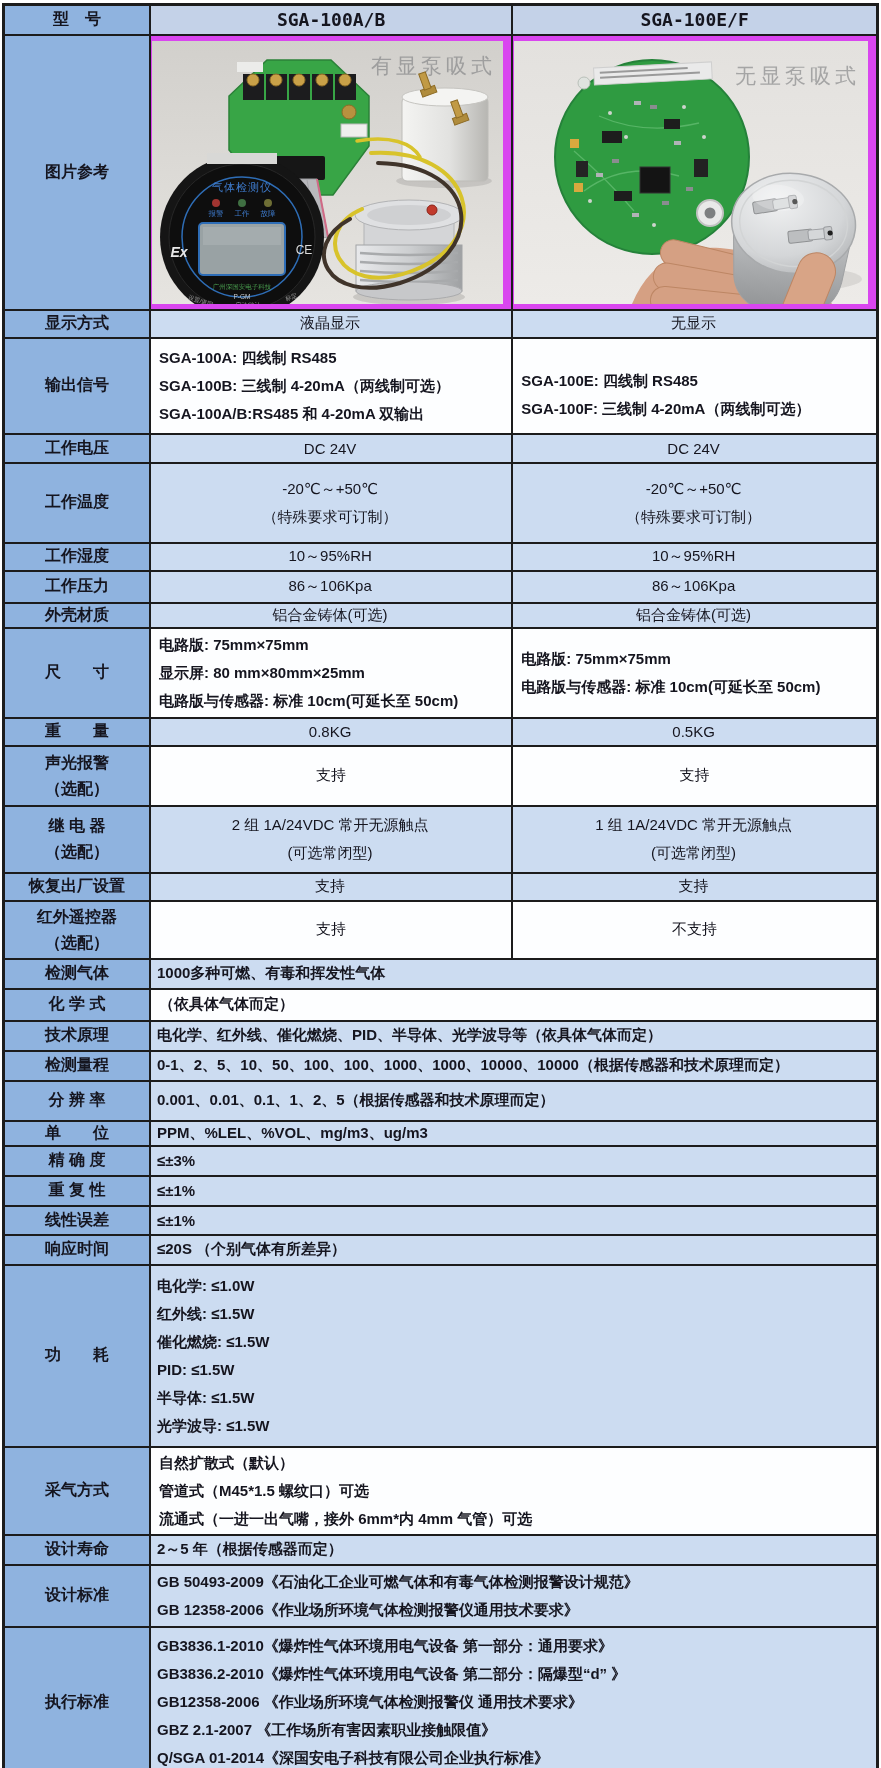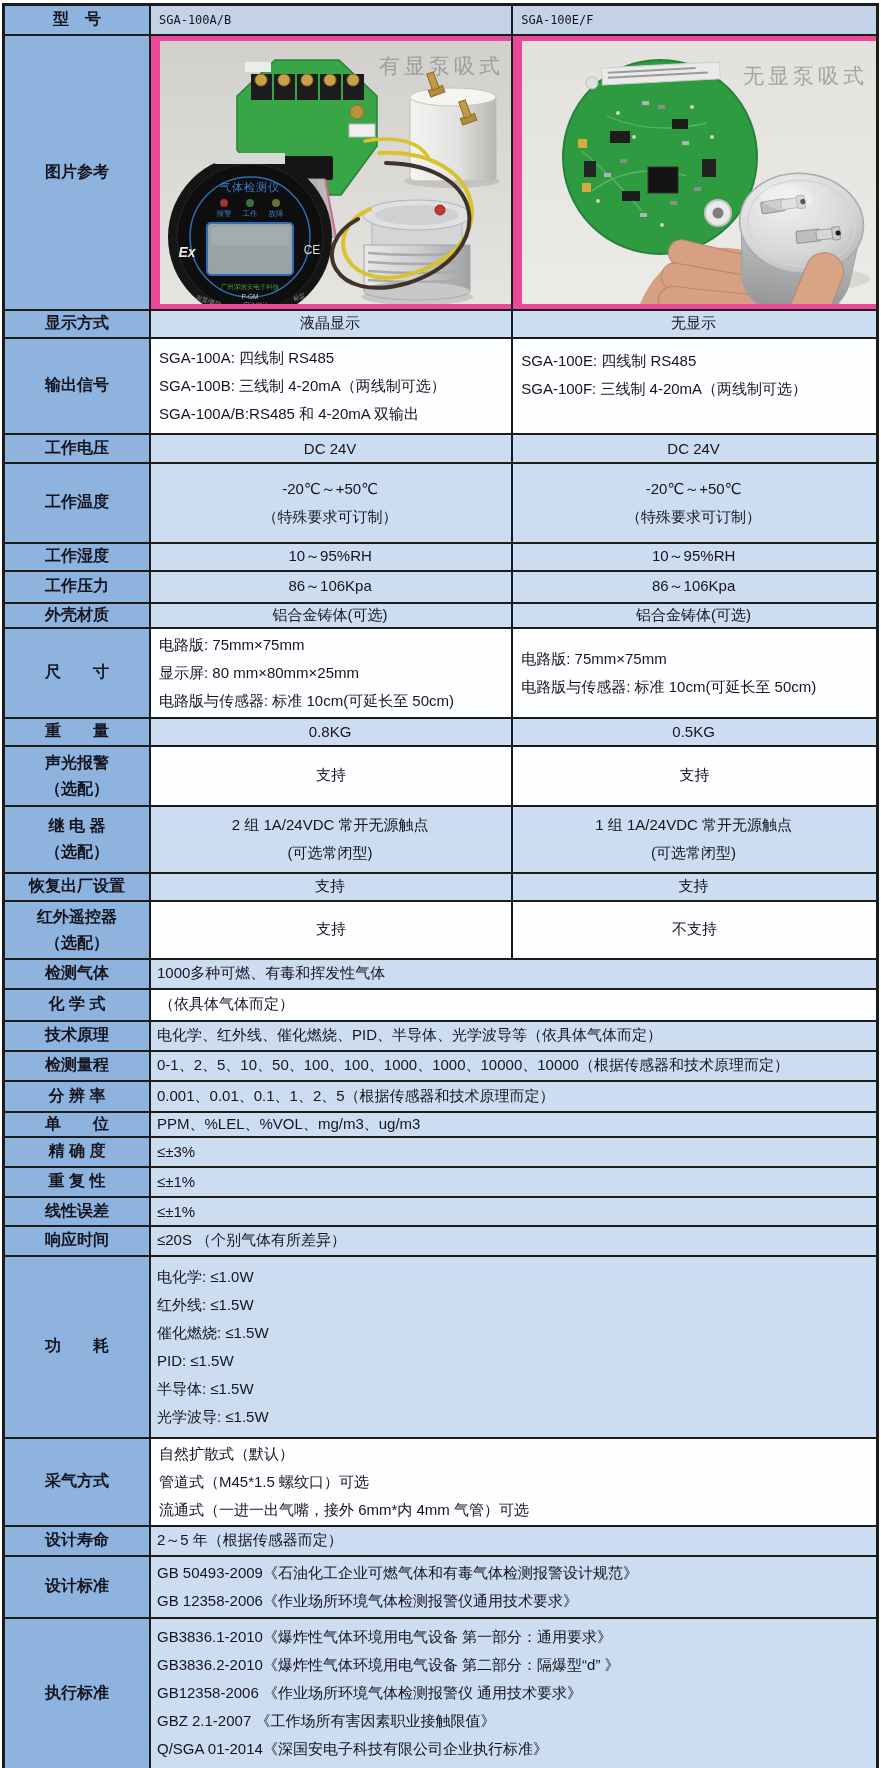--- a/index.html
+++ b/index.html
@@ -5,28 +5,28 @@
   :root{
     --label-bg:#8fb3df; --header-bg:#c4d2e8; --cell-blue:#ccdcf1; --cell-white:#fdfeff;
     --border:#1c1c1c; --text:#15151f; --caption:#9e9e9e;
   }
   html,body{margin:0;padding:0;background:#ffffff;}
   body{width:881px;font-family:"Liberation Sans","DejaVu Sans",sans-serif;}
   .page{padding:3px 2px 2px 2px;}
   table.spec{border-collapse:collapse;table-layout:fixed;width:877px;border:3px solid var(--border);}
   td{border:2px solid var(--border);color:var(--text);font-size:15px;vertical-align:middle;padding:1px 8px;overflow:hidden;}
   td.label{background:var(--label-bg);text-align:center;font-weight:700;font-size:16px;padding:1px 2px;margin-top:45px;}
-  td.hdr{background:var(--header-bg);font-weight:400;font-size:12px;font-family:"DejaVu Sans Mono","DejaVu Sans",monospace;}
+  td.hdr{background:var(--header-bg);text-align:center;font-weight:700;font-size:18px;font-family:"DejaVu Sans Mono","DejaVu Sans",monospace;}
   td.blue{background:var(--cell-blue);padding-left:6px;}
   td.white{background:var(--cell-white);}
   .c{text-align:center;}
-  .l{text-align:left;}
+  .l{text-align:left;font-weight:bold;}
   .ln{line-height:28px;white-space:nowrap;}
   .lab-ln{line-height:26px;text-align:center;}
-  td.photo-cell{background:#ec4899;padding:5px 9px;}
+  td.photo-cell{background:#d946ef;padding:5px 1px;}
   td.photo-cell svg{display:block;}
   .svgtxt{font-family:"Liberation Sans","DejaVu Sans",sans-serif;}
 </style>
 </head>
 <body>
 
 <div class="page">
 <table class="spec">
   <colgroup>
         <col style="width:146px">
@@ -248,21 +248,21 @@
     <td class="blue c">无显示</td>
   </tr>
 
   <tr style="height:96px">
     <td class="label">输出信号</td>
     <td class="white l">
       <div class="ln">SGA-100A: 四线制 RS485</div>
       <div class="ln">SGA-100B: 三线制 4-20mA（两线制可选）</div>
       <div class="ln">SGA-100A/B:RS485 和 4-20mA 双输出</div>
     </td>
-    <td class="white l" style="vertical-align:top;padding-top:8px">
+    <td class="white l" style="vertical-align:top;padding-top:28px">
       <div class="ln">SGA-100E: 四线制 RS485</div>
       <div class="ln">SGA-100F: 三线制 4-20mA（两线制可选）</div>
     </td>
   </tr>
 
   <tr style="height:29px">
     <td class="label">工作电压</td>
     <td class="blue c">DC 24V</td>
     <td class="blue c">DC 24V</td>
   </tr>
@@ -364,21 +364,21 @@
     <td class="white l" colspan="2">（依具体气体而定）</td>
   </tr>
   <tr style="height:30px">
     <td class="label">技术原理</td>
     <td class="blue l" colspan="2">电化学、红外线、催化燃烧、PID、半导体、光学波导等（依具体气体而定）</td>
   </tr>
   <tr style="height:30px">
     <td class="label">检测量程</td>
     <td class="blue l" colspan="2">0-1、2、5、10、50、100、100、1000、1000、10000、10000（根据传感器和技术原理而定）</td>
   </tr>
-  <tr style="height:31px">
+  <tr style="height:40px">
     <td class="label">分 辨 率</td>
     <td class="blue l" colspan="2">0.001、0.01、0.1、1、2、5（根据传感器和技术原理而定）</td>
   </tr>
   <tr style="height:24px">
     <td class="label">单　　位</td>
     <td class="blue l" colspan="2">PPM、%LEL、%VOL、mg/m3、ug/m3</td>
   </tr>
   <tr style="height:30px">
     <td class="label">精 确 度</td>
     <td class="blue l" colspan="2">≤±3%</td>

